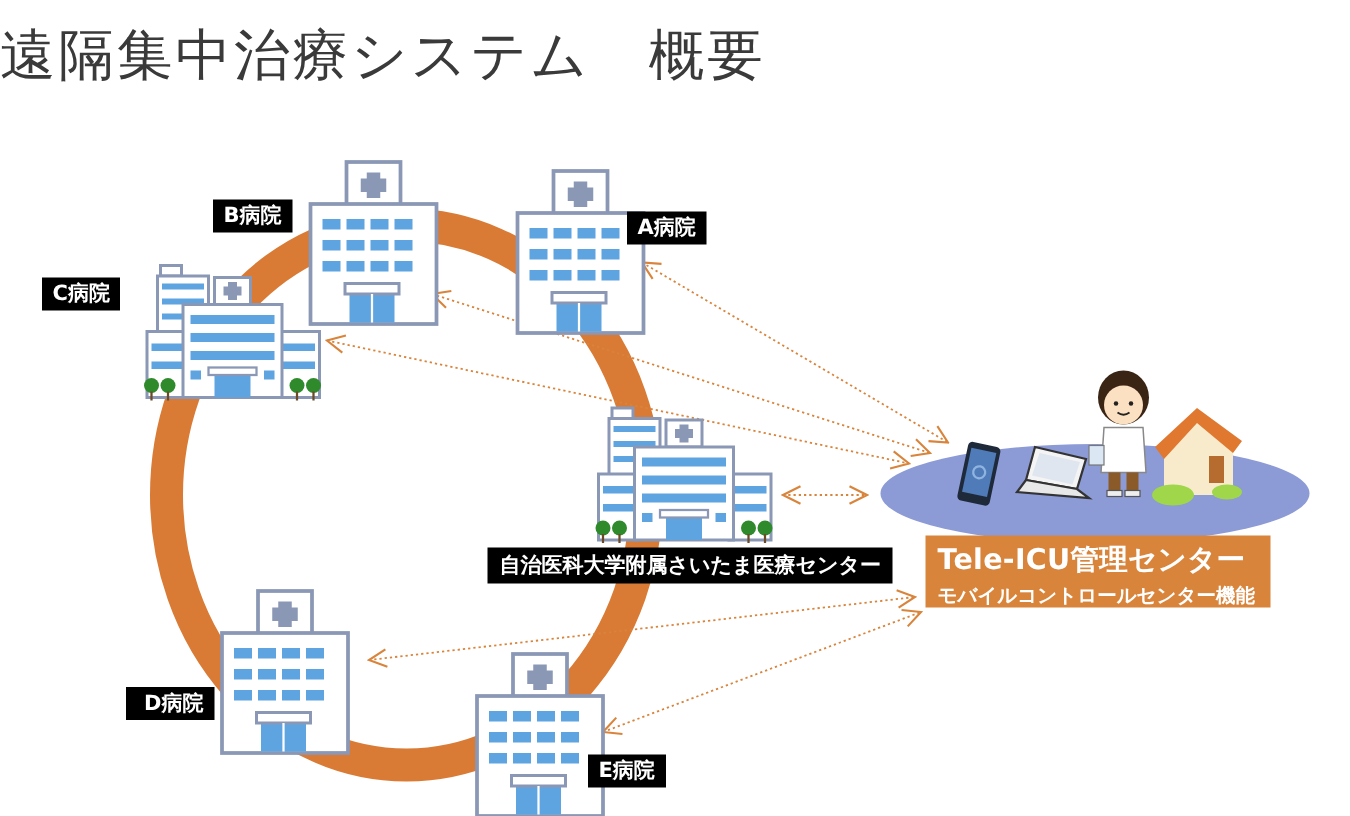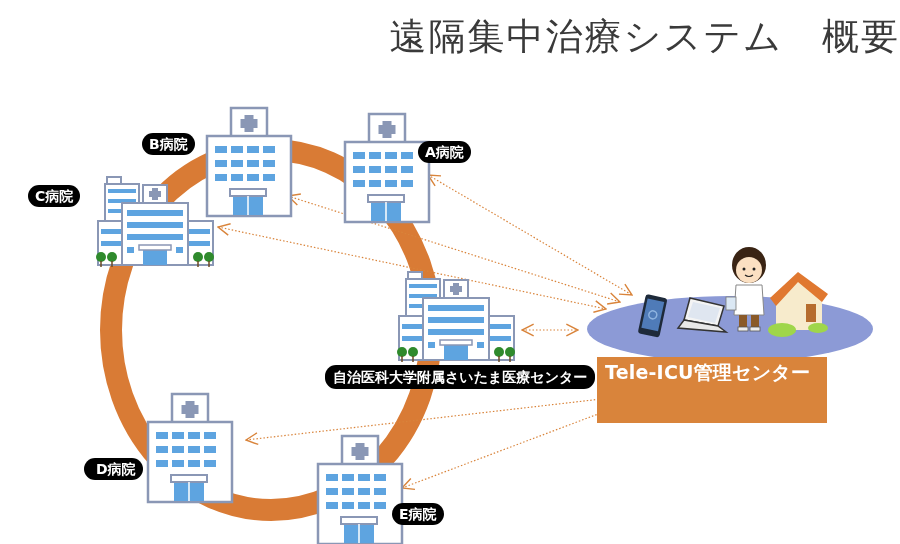--- a/index.html
+++ b/index.html
@@ -1,25 +1,25 @@
 <!DOCTYPE html>
 <html><head>
 <meta charset="utf-8">
 <style>
   html, body { margin:0; padding:0; background:#ffffff; }
   body { width:900px; height:544px; position:relative; overflow:hidden;
          font-family:"DejaVu Sans", "Liberation Sans", sans-serif; }
-  #title { position:absolute; left:0; top:12px; width:900px; text-align:right;
+  #title { position:absolute; left:0; top:12px; width:900px; text-align:left;
            font-size:37px; color:#3a3a3a; letter-spacing:2px; font-weight:normal; }
   #diagram { position:absolute; left:0; top:0; width:900px; height:544px; }
   .label { position:absolute; background:#000; color:#fff; font-weight:bold;
            font-size:14px; line-height:20px; padding:1px 7px; white-space:nowrap;
-           font-family:"DejaVu Sans", sans-serif;border-radius:11px; }
+           font-family:"DejaVu Sans", sans-serif; }
   .center-label { font-size:14px; padding:2px 8px; }
-  .tele-box { position:absolute; left:597px; top:357px; width:230px; height:66px;
+  .tele-box { position:absolute; left:617px; top:357px; width:230px; height:48px;
               background:#d9843b; color:#fff; }
   .tele-main { position:absolute; left:8px; top:3px; font-size:19px; font-weight:bold;
                white-space:nowrap; letter-spacing:0.2px; }
   .tele-sub { position:absolute; left:8px; top:31px; font-size:13px; font-weight:bold;
               white-space:nowrap; }
 </style>
 </head>
 <body>
 
 <div id="title">遠隔集中治療システム　概要</div>
@@ -155,13 +155,14 @@
 
 <div class="label" style="left:142px;top:133px;">B病院</div>
 <div class="label" style="left:418px;top:141px;">A病院</div>
 <div class="label" style="left:28px;top:185px;">C病院</div>
 <div class="label" style="left:84px;top:458px;padding-left:12px;">D病院</div>
 <div class="label" style="left:392px;top:503px;">E病院</div>
 <div class="label center-label" style="left:325px;top:365px;">自治医科大学附属さいたま医療センター</div>
 
 <div class="tele-box">
   <div class="tele-main">Tele-ICU管理センター</div>
+  <div class="tele-sub">モバイルコントロールセンター機能</div>
 </div>
 
 </body></html>

